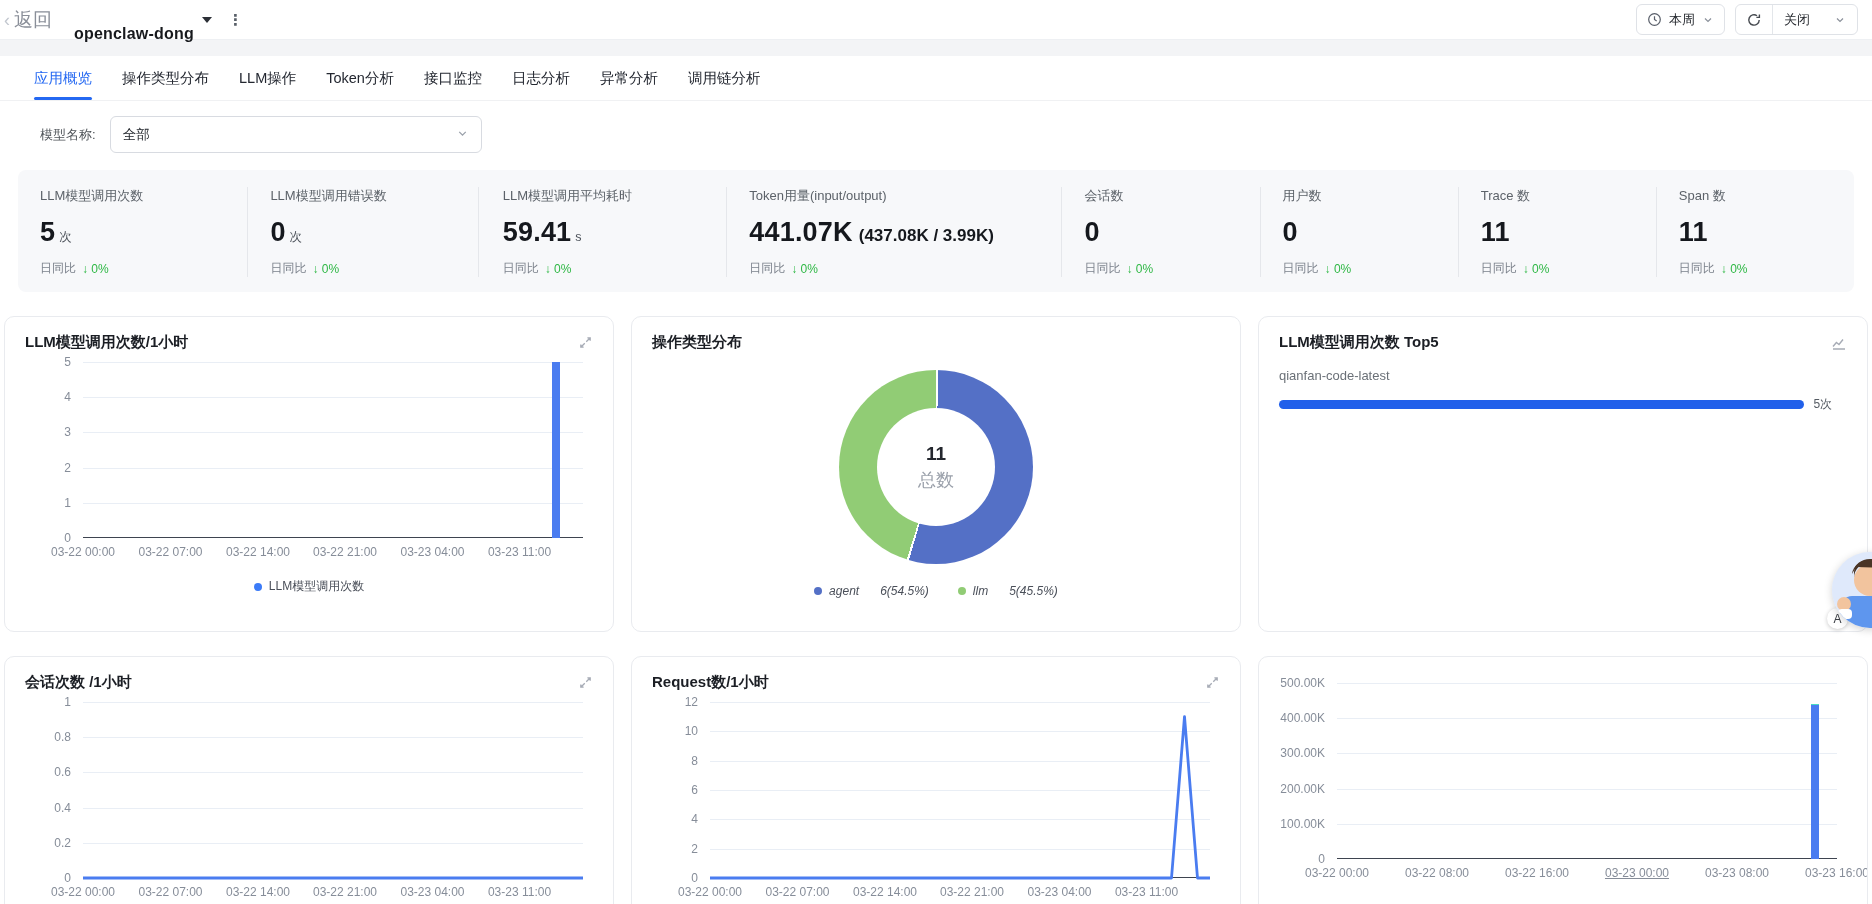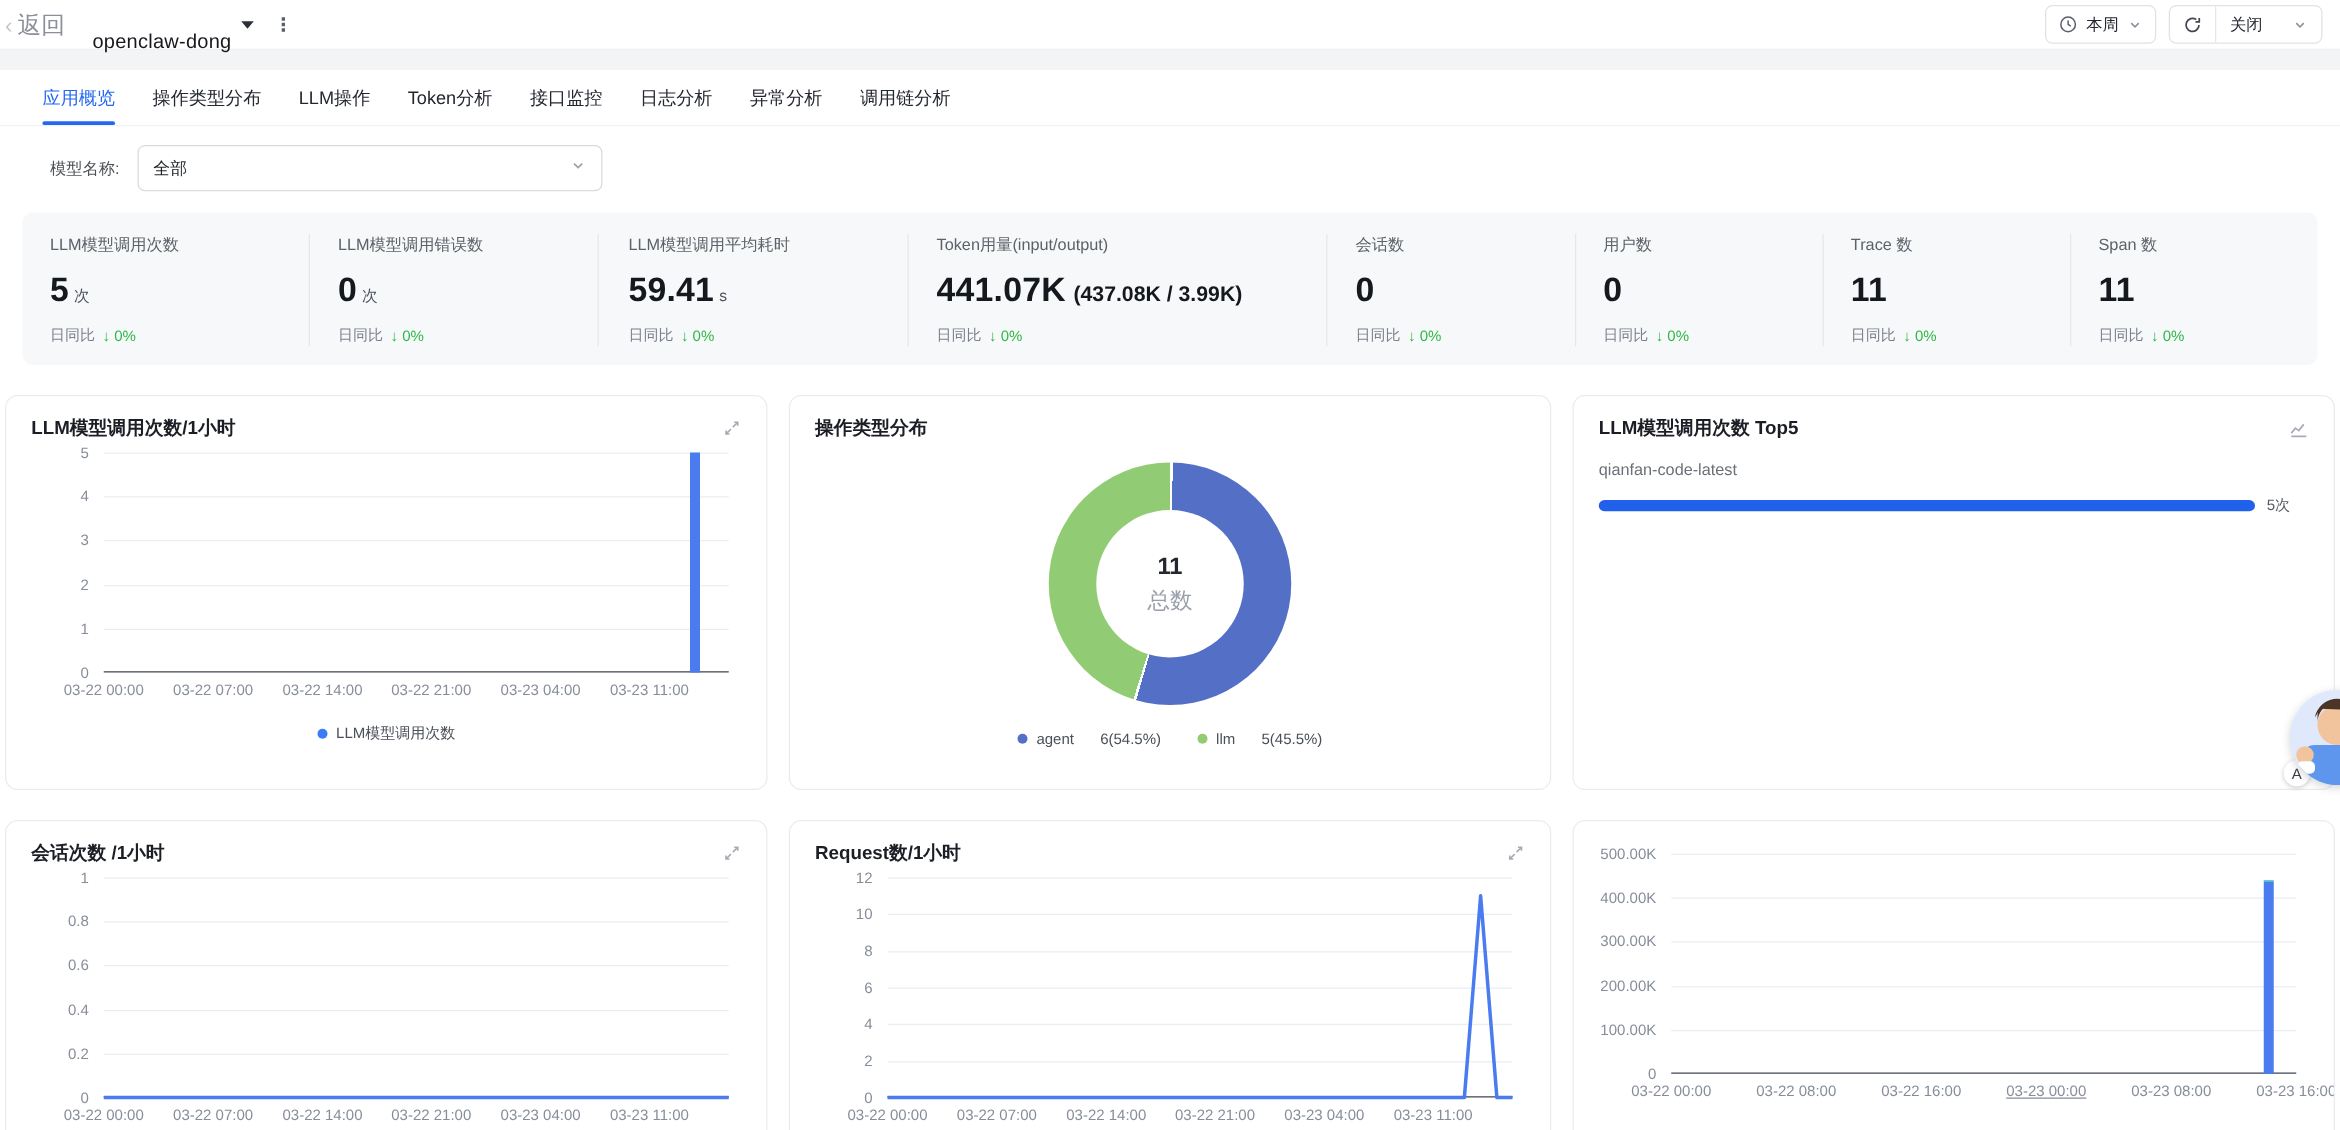--- a/index.html
+++ b/index.html
@@ -6,21 +6,21 @@
   html,body { width:1872px; height:904px; }
   body {
     font-family:"Liberation Sans","DejaVu Sans",sans-serif;
     background:#fff; color:#1d2129; overflow:hidden; position:relative;
   }
   
   .topbar { height:40px; background:#fff; border-bottom:1px solid #eef0f3;
     display:flex; align-items:center; padding:0 14px 0 4px; }
   .back-chev { color:#c2c7cf; font-size:18px; line-height:1; margin-right:4px; }
   .back-link { color:#8a8f99; font-size:19px; margin-right:22px; cursor:pointer; }
-  .app-title { font-size:16px; font-weight:400; color:#17191d; letter-spacing:.2px;margin-top:28px; }
+  .app-title { font-size:16px; font-weight:700; color:#17191d; letter-spacing:.2px;margin-top:28px; }
   .caret { width:0; height:0; border-left:5px solid transparent; border-right:5px solid transparent;
     border-top:6px solid #2b2f36; margin-left:8px; display:inline-block; }
   .kebab { color:#596069; font-size:15px; font-weight:700; margin-left:16px; letter-spacing:0; cursor:pointer; }
   .topbar .spacer { flex:1; }
   .tb-btn { display:flex; align-items:center; height:31px; border:1px solid #dfe2e7;
     border-radius:6px; background:#fff; font-size:13px; color:#25282e; cursor:pointer; }
   .tb-btn.range { padding:0 10px; gap:7px; margin-right:10px; }
   .tb-btn.close-group { padding:0; }
   .tb-btn .seg { display:flex; align-items:center; padding:0 11px; gap:24px; height:100%; }
   .tb-btn .seg.icon-seg { border-right:1px solid #e3e6ea; padding:0 10px; }
@@ -75,21 +75,21 @@
   .legend-item { display:flex; align-items:center; gap:7px; font-size:12px; color:#4a4f59; cursor:pointer; }
   .dot { width:8px; height:8px; border-radius:50%; display:inline-block; }
   
   .donut-wrap { display:flex; flex-direction:column; align-items:center; }
   .donut { width:194px; height:194px; border-radius:50%; position:relative; margin-top:8px; }
   .donut-hole { position:absolute; left:50%; top:50%; width:118px; height:118px; border-radius:50%;
     background:#fff; transform:translate(-50%,-50%); display:flex; flex-direction:column;
     align-items:center; justify-content:center; }
   .donut-total { font-size:19px; font-weight:700; color:#24272e; }
   .donut-total-label { font-size:18px; color:#9aa0aa; margin-top:3px; }
-  .donut-legend { display:flex; justify-content:center; gap:29px; margin-top:20px; }
+  .donut-legend { display:flex; justify-content:center; gap:29px; margin-top:20px;font-style:italic; }
   .donut-legend .name { margin:0 14px 0 0; }
   
   .hbar-rows { padding-top:6px; }
   .hbar-name { font-size:13px; color:#6a7077; margin-bottom:13px; }
   .hbar-line { display:flex; align-items:center; }
   .hbar-bar { height:9px; border-radius:5px; }
   .hbar-val { font-size:12px; color:#555b63; margin-left:9px; white-space:nowrap; }
   
   .assistant { position:absolute; top:552px; right:-36px; width:76px; height:76px; border-radius:50%;
     overflow:hidden; background:#eaf1fd; box-shadow:0 2px 8px rgba(0,0,0,.18); z-index:5; cursor:pointer; }

